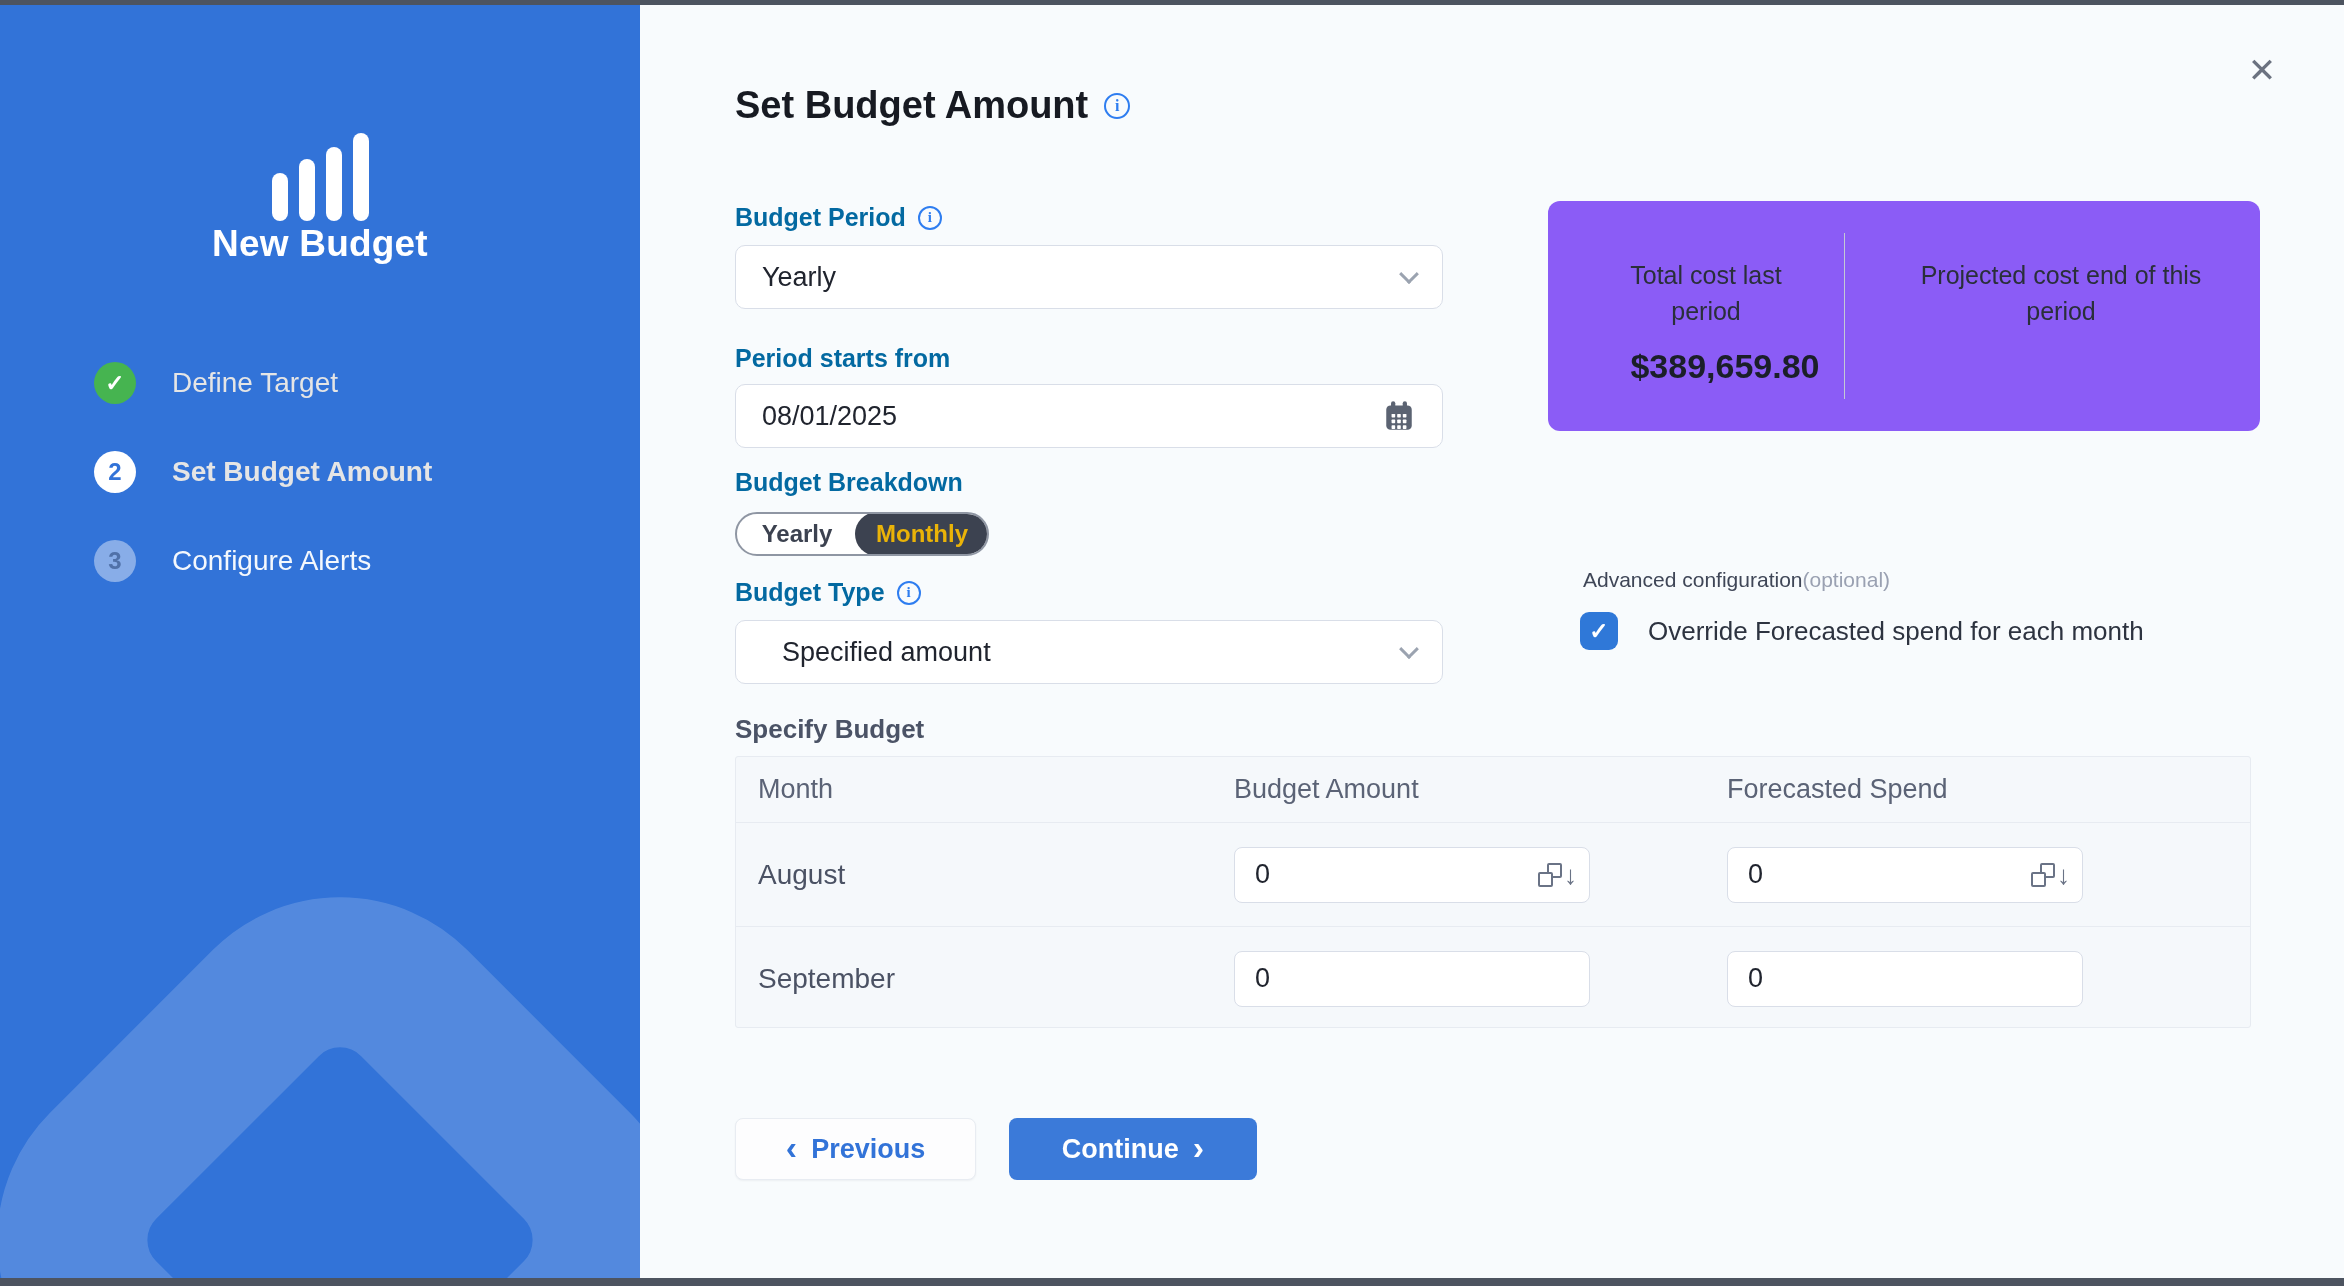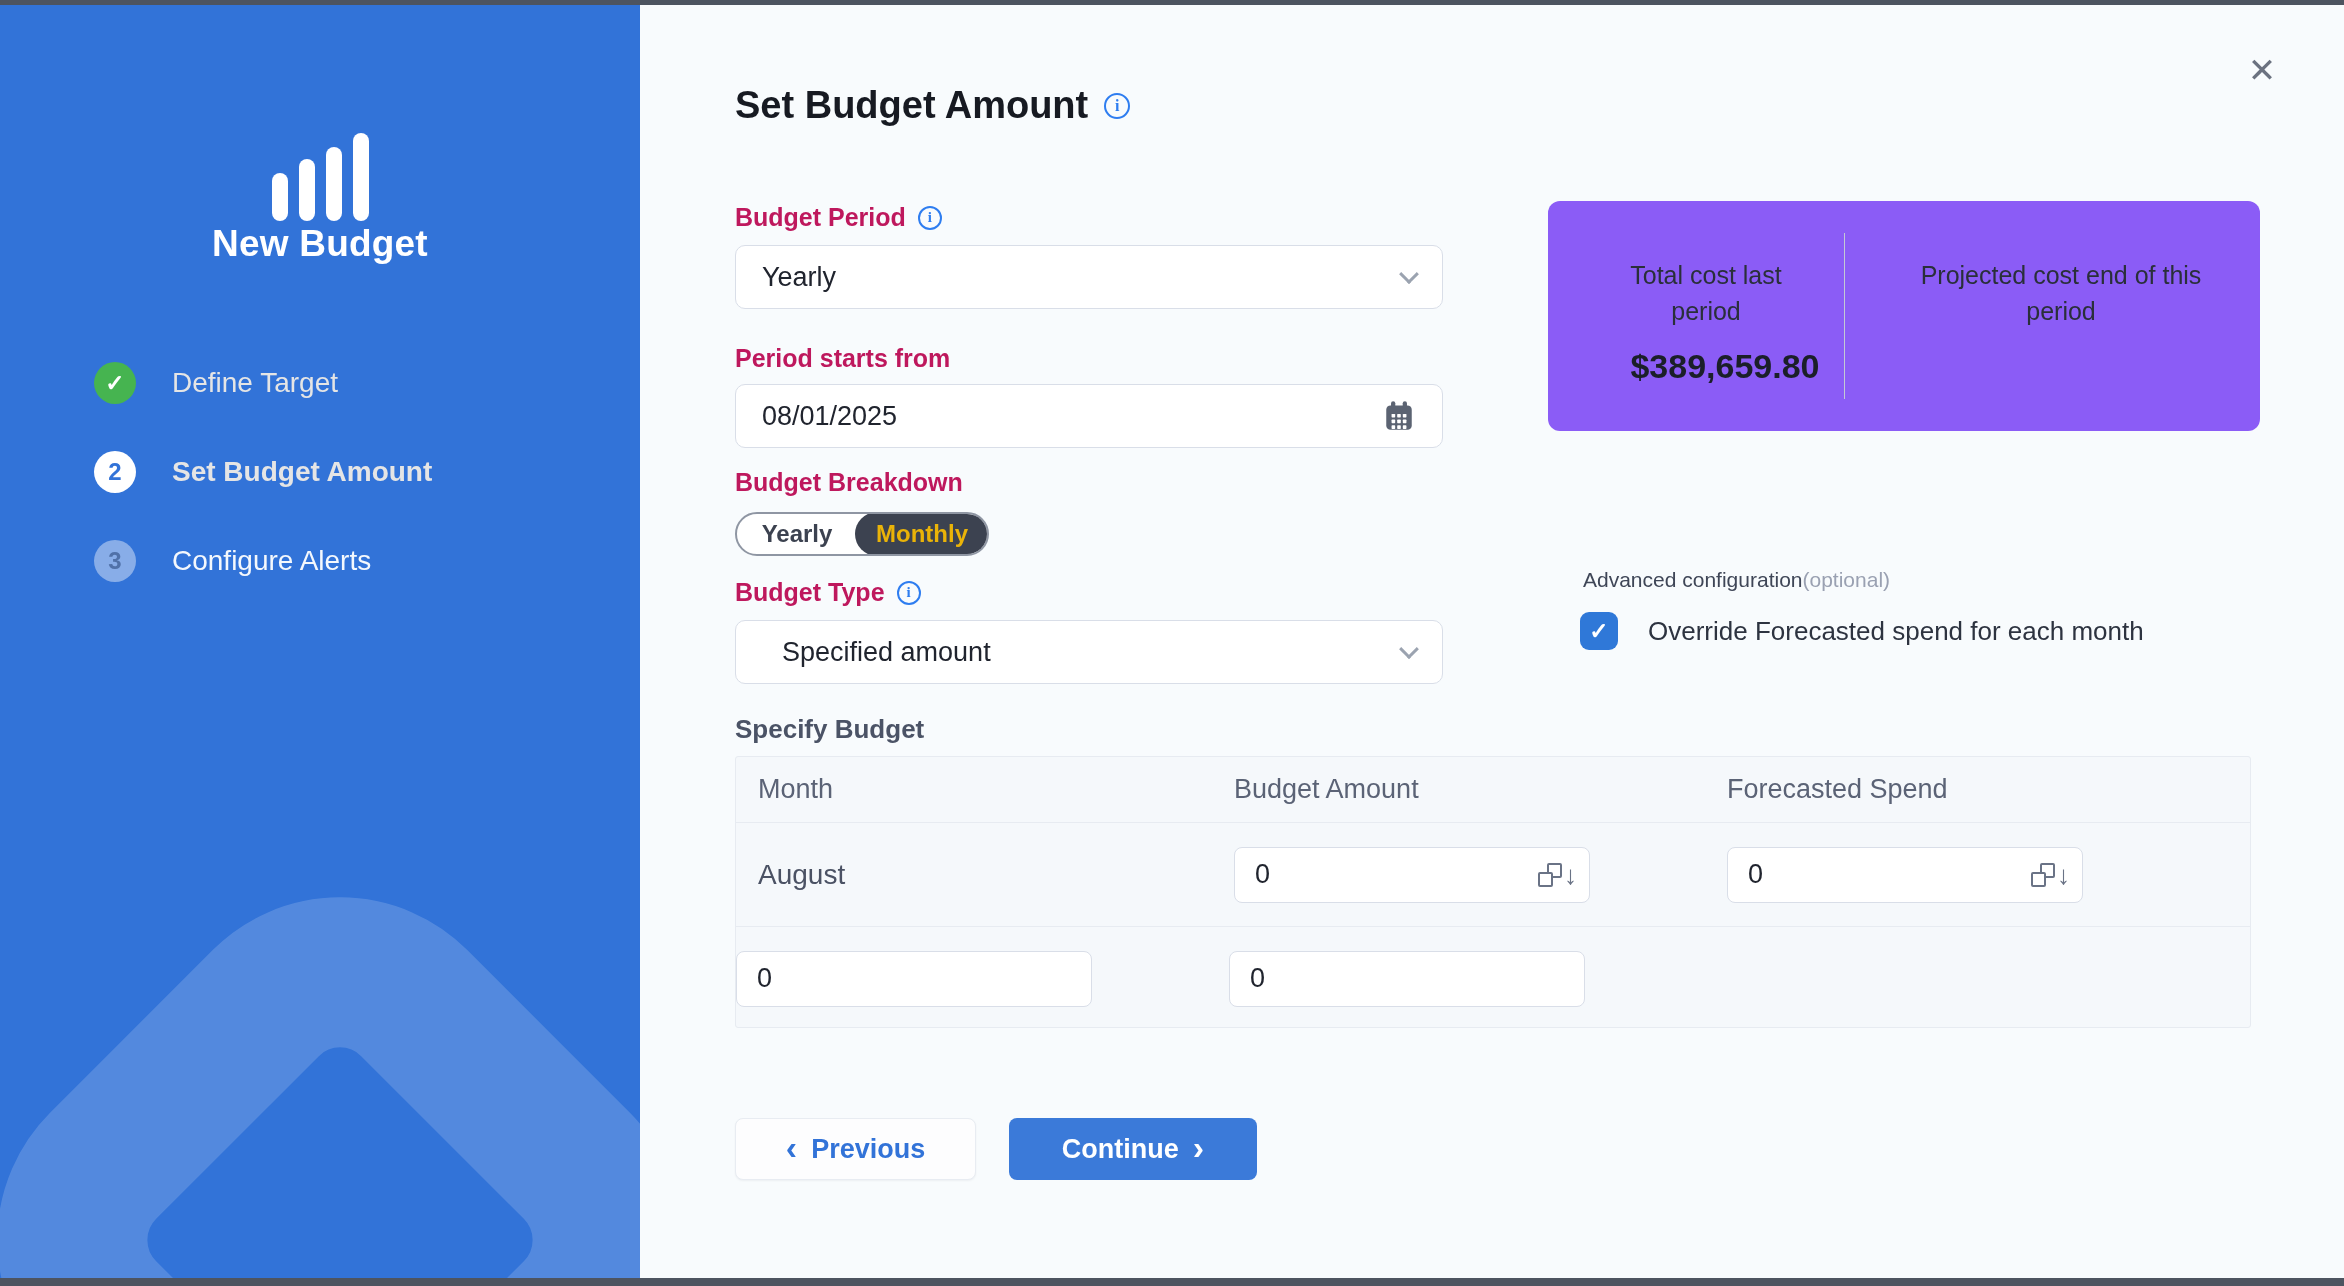--- a/index.html
+++ b/index.html
@@ -29,21 +29,21 @@
   .step-upcoming .step-label { color:rgba(255,255,255,0.95); }
 
   
   .close-btn { position:absolute; top:48px; right:60px; width:44px; height:44px; display:flex; align-items:center; justify-content:center; font-size:34px; color:#6b7280; cursor:pointer; }
   .page-title-row { position:absolute; left:735px; top:84px; display:flex; align-items:center; gap:16px; }
   .page-title { font-size:38px; font-weight:800; color:#171a22; }
   .info-icon { width:26px; height:26px; border:2px solid #2e7df0; border-radius:50%; color:#2e7df0; display:inline-flex; align-items:center; justify-content:center; font-size:16px; font-weight:700; font-family:"Liberation Serif", serif; flex:0 0 26px; }
   .info-sm { width:24px; height:24px; flex:0 0 24px; font-size:15px; }
 
   .field-label-row { position:absolute; left:735px; display:flex; align-items:center; gap:12px; }
-  .field-label { font-size:25px; font-weight:600; color:#be185d; }
+  .field-label { font-size:25px; font-weight:600; color:#0369a1; }
   .lbl-bold { font-weight:700; }
 
   .control { position:absolute; left:735px; width:708px; height:64px; background:#ffffff; border:1.5px solid #d9dee8; border-radius:10px; display:flex; align-items:center; padding:0 26px; cursor:pointer; }
   .control-text { font-size:27px; color:#20242e; }
   .chev { width:14px; height:14px; border-right:3px solid #9ba3b0; border-bottom:3px solid #9ba3b0; transform:rotate(45deg) translate(-2px,-2px); margin-left:auto; }
   .date-input { border:none; outline:none; background:transparent; font-family:"Liberation Sans", sans-serif; font-size:27px; color:#20242e; flex:1; }
   .cal-icon { margin-left:auto; }
 
   .toggle { position:absolute; left:735px; top:512px; width:254px; height:44px; border:2px solid #8f96a3; border-radius:22px; background:#ffffff; display:flex; overflow:hidden; }
   .toggle-opt { flex:1; display:flex; align-items:center; justify-content:center; font-size:24px; font-weight:700; color:#3c4250; cursor:pointer; }
@@ -249,20 +249,21 @@
                 <span class="copy-sq back"></span>
                 <span class="copy-sq front"></span>
               </span>
             <span class="copy-arrow">↓</span>
           </div>
         </div>
       </div>
     </div>
 
     <div class="trow">
+      <div class="col-month month-cell">September</div>
       <div class="col-budget">
         <div class="cell-input-wrap">
           <input class="cell-input" value="0" style="">
         </div>
       </div>
       <div class="col-forecast">
         <div class="cell-input-wrap">
           <input class="cell-input" value="0" style="">
         </div>
       </div>

